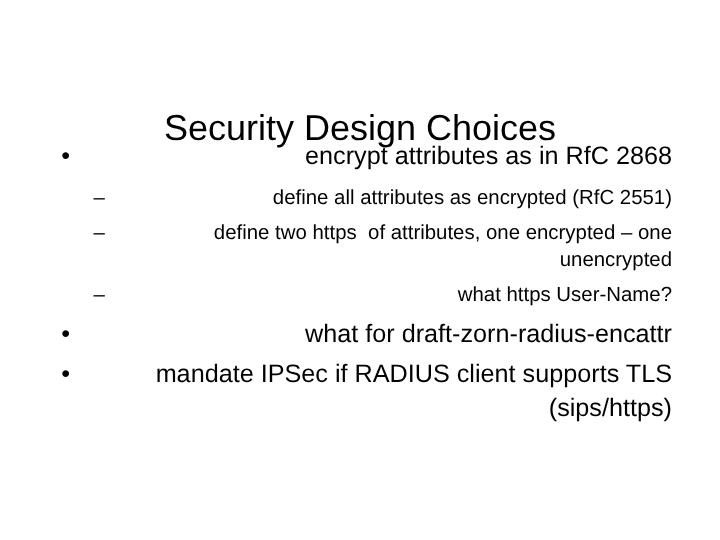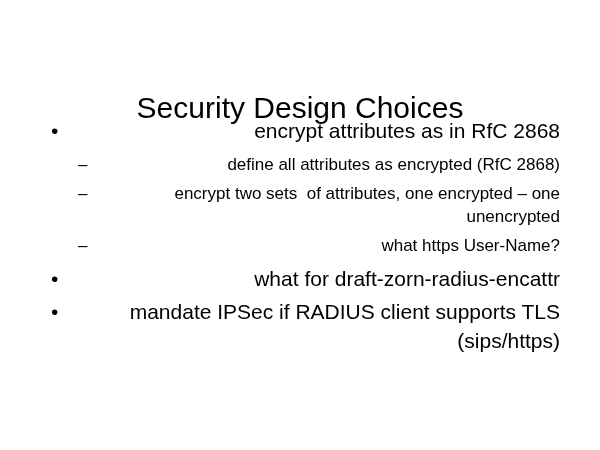--- a/index.html
+++ b/index.html
@@ -96,25 +96,25 @@
     <div class="lvl1-group">
       <div class="lvl1">
         <span class="mark">•</span>
         <span class="txt">encrypt attributes as in RfC 2868</span>
       </div>
     </div>
 
     <div class="sub-group">
       <div class="lvl2">
         <span class="mark">–</span>
-        <span class="txt">define all attributes as encrypted (RfC 2868)</span>
+        <span class="txt">define all attributes as encrypted (RfC 2551)</span>
       </div>
       <div class="lvl2">
         <span class="mark">–</span>
-        <span class="txt">encrypt two sets  of attributes, one encrypted – one unencrypted</span>
+        <span class="txt">define two https  of attributes, one encrypted – one unencrypted</span>
       </div>
       <div class="lvl2">
         <span class="mark">–</span>
         <span class="txt">what https User-Name?</span>
       </div>
     </div>
 
     <div class="lvl1-group">
       <div class="lvl1">
         <span class="mark">•</span>

